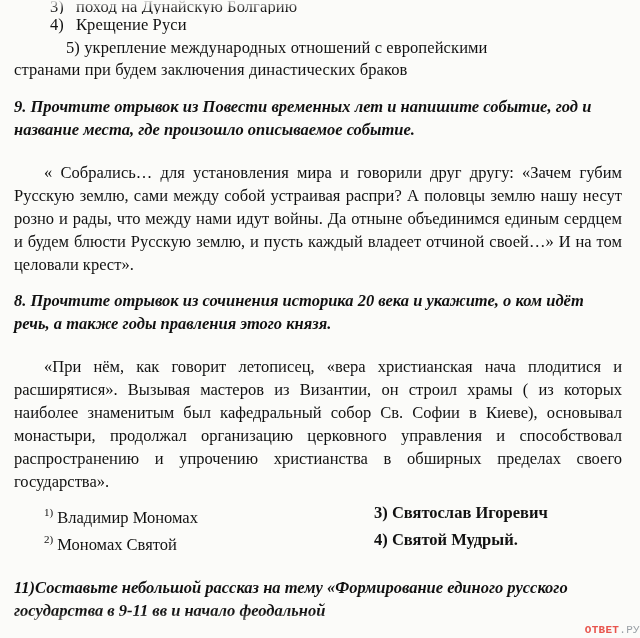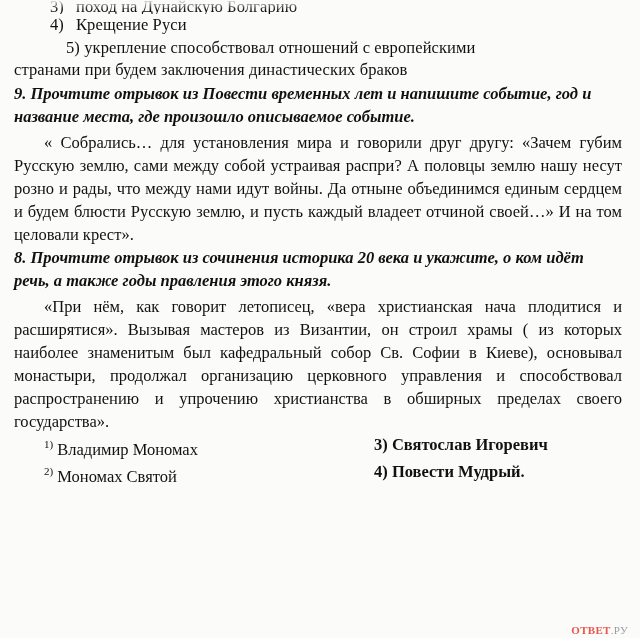--- a/index.html
+++ b/index.html
@@ -49,33 +49,33 @@
     margin: 0;
   }
   .task {
     font-style: italic;
     font-weight: bold;
     font-size: 16.5px;
     line-height: 23px;
     margin: 0;
   }
   .block {
-    margin-top: 0;
+    margin-top: 13px;
   }
   .block-sm {
-    margin-top: 3px;
+    margin-top: 20px;
   }
   .first-ind {
     text-indent: 30px;
   }
   .quote {
     text-align: justify;
   }
   .answers {
-    margin-top: 0;
+    margin-top: 8px;
     position: relative;
   }
   .answers .row {
     display: flex;
     font-size: 16.5px;
     line-height: 23px;
     padding-left: 30px;
   }
   .answers .left {
     width: 330px;
@@ -102,23 +102,23 @@
     position: absolute;
     left: 0;
     top: 0;
     width: 640px;
     height: 10px;
     background: linear-gradient(to top, rgba(251,251,249,0) 0%, rgba(251,251,249,0.9) 100%);
     pointer-events: none;
   }
   .watermark {
     position: absolute;
-    right: 12px;
+    right: 0;
     bottom: 2px;
-    font-family: Liberation Serif, serif;
+    font-family: Liberation Mono, monospace;
     font-size: 11px;
     color: #9aa0a6;
     letter-spacing: 0.3px;
   }
   .watermark .wm-mark {
     color: #e8554e;
     font-weight: bold;
   }
   .cut {
     display: block;
@@ -137,21 +137,21 @@
         <span class="num">3)</span><span>поход на Дунайскую Болгарию</span>
       </div>
     </div>
 
     <div class="line list-line">
       <span class="num">4)</span><span>Крещение Руси</span>
     </div>
 
     <div class="line indent-more">
       <span class="num">5)</span>
-      <span>укрепление способствовал отношений с европейскими</span>
+      <span>укрепление международных отношений с европейскими</span>
     </div>
 
     <div class="line">странами  при будем заключения династических браков</div>
 
     <p class="task block">9. Прочтите отрывок из Повести временных лет и напишите событие, год и название места, где произошло описываемое событие.</p>
 
     <p class="para block-sm first-ind quote">« Собрались… для установления мира и говорили друг другу: «Зачем губим Русскую землю, сами между собой устраивая распри? А половцы землю нашу несут розно и рады, что между нами идут войны. Да отныне объединимся единым сердцем и будем блюсти Русскую землю, и пусть каждый владеет отчиной своей…» И на том целовали крест».</p>
 
     <p class="task block">8. Прочтите отрывок из сочинения историка 20 века и укажите, о ком идёт речь, а также годы правления этого князя.</p>
 
@@ -168,25 +168,26 @@
           <span>Святослав Игоревич</span>
         </div>
       </div>
       <div class="row">
         <div class="left">
           <span class="sup">2)</span>
           <span>Мономах Святой</span>
         </div>
         <div class="right">
           <span>4)</span>
-          <span>Повести Мудрый.</span>
+          <span>Святой Мудрый.</span>
         </div>
       </div>
     </div>
 
+    <p class="task block-sm">11)Составьте небольшой рассказ на тему «Формирование единого русского государства в 9-11 вв и начало феодальной</p>
 
   </div>
 
   <div class="fade-top"></div>
   <div class="fade-bottom"></div>
 
   <div class="watermark">
     <span class="wm-mark">ОТВЕТ</span><span>.РУ</span>
   </div>
 </div>

